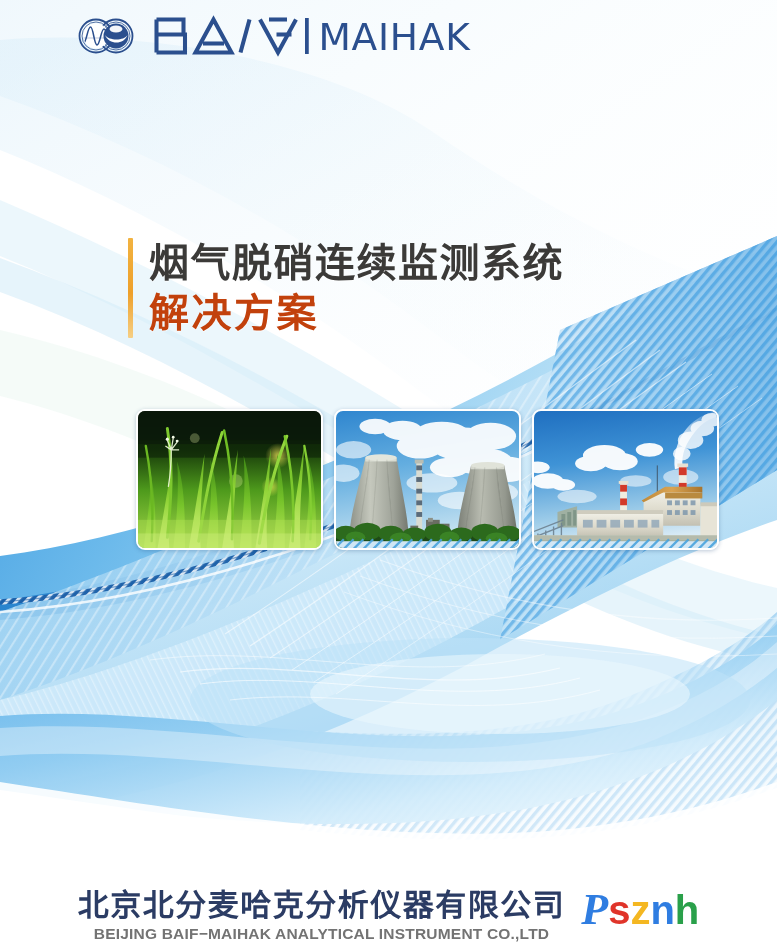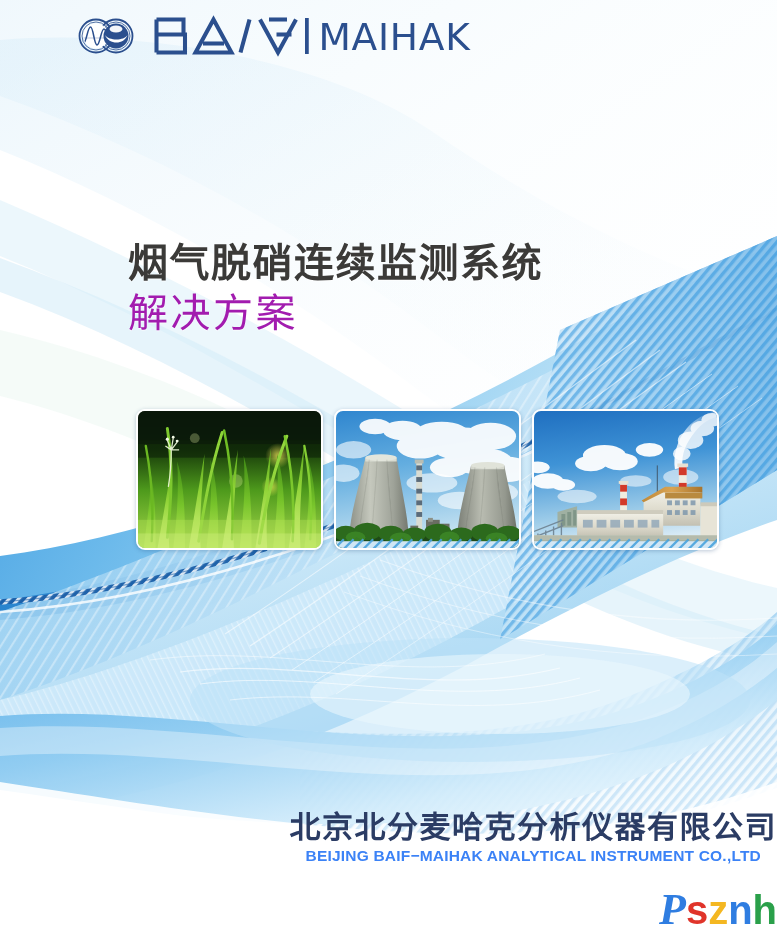--- a/index.html
+++ b/index.html
@@ -25,37 +25,37 @@
     position:absolute; top:0; left:0; width:616px; height:72px;
     display:flex; align-items:center; justify-content:center;
     gap:13px; z-index:40;
   }
   #logo-mark { width:58px; height:48px; flex:none; }
   #logo-word { height:42px; flex:none; }
 
   
   #title-block {
     position:absolute; left:128px; top:238px; z-index:40;
-    display:flex; align-items:stretch; flex-direction:column;
+    display:flex; align-items:stretch; gap:16px;
   }
   #title-rule {
     width:5px; flex:none; border-radius:1px;
     background:linear-gradient(180deg,#f2b341 0%,#eea02a 55%,#f6cf84 100%);
   }
   #title-texts { padding-top:1px; }
   .title-line-1 {
     font-size:40px; font-weight:bold; line-height:49px;
     letter-spacing:1.5px; color:#3b3a38;
     font-family:"DejaVu Sans", sans-serif;
     text-shadow:0 1px 1px rgba(255,255,255,.75);
     white-space:nowrap;
   }
   .title-line-2 {
-    font-size:40px; font-weight:normal; line-height:50px;
-    letter-spacing:2.5px; color:#a21caf;
+    font-size:40px; font-weight:bold; line-height:50px;
+    letter-spacing:2.5px; color:#c2410c;
     font-family:"DejaVu Sans", sans-serif;
     text-shadow:0 1px 1px rgba(255,255,255,.7);
     white-space:nowrap;
   }
 
   
   #photo-strip {
     position:absolute; left:136px; top:409px; z-index:35;
     display:flex; gap:11px;
   }
@@ -65,31 +65,31 @@
     border:2px solid #ffffff;
     overflow:hidden;
     box-shadow:0 1px 4px rgba(30,70,120,.30);
     position:relative;
   }
   .photo svg { display:block; width:100%; height:100%; }
 
   
   #footer {
     position:absolute; left:0; bottom:6px; width:777px; z-index:45;
-    display:flex; align-items:flex-end; justify-content:center; gap:16px;flex-direction:column;
+    display:flex; align-items:flex-end; justify-content:center; gap:16px;
   }
   #footer-names { text-align:center; }
   #company-cn {
     font-size:31px; font-weight:bold; color:#2b3c64;
     letter-spacing:1.5px; line-height:38px;
     font-family:"DejaVu Sans", sans-serif;
     white-space:nowrap;
   }
   #company-en {
-    font-size:15.5px; font-weight:bold; color:#3b82f6;
+    font-size:15.5px; font-weight:bold; color:#737373;
     letter-spacing:.2px; line-height:20px;
     font-family:"Liberation Sans", sans-serif;
     white-space:nowrap;
   }
   #watermark {
     font-size:40px; line-height:56px; font-weight:bold;
     font-family:"Liberation Serif", serif;
     white-space:nowrap; padding-bottom:5px;
   }
   #watermark span { font-family:"Liberation Sans", sans-serif; }

